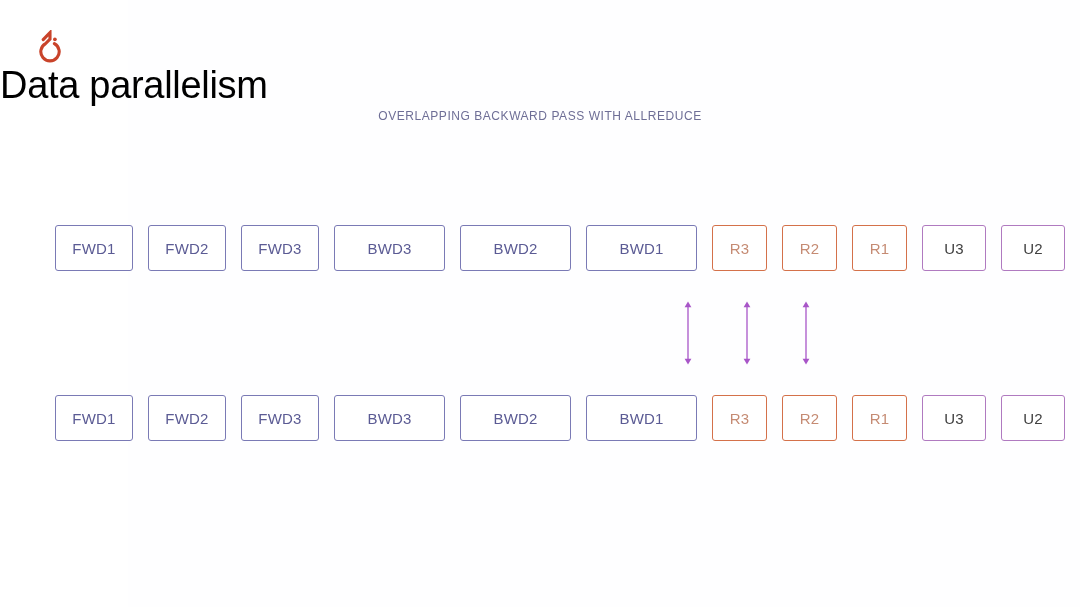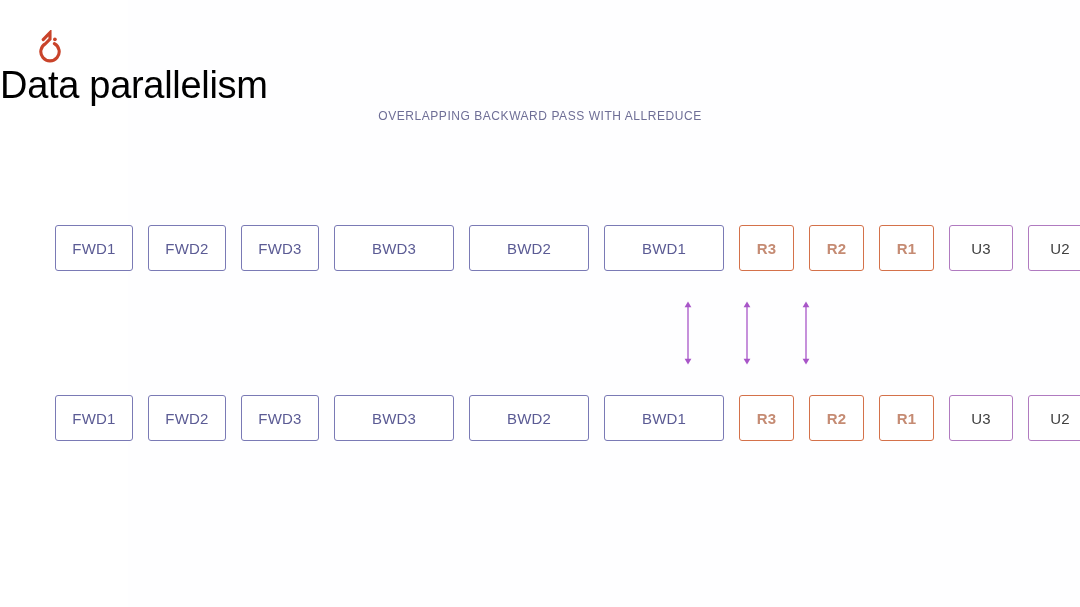--- a/index.html
+++ b/index.html
@@ -73,26 +73,25 @@
     background: #ffffff;
     display: flex;
     align-items: center;
     justify-content: center;
     font-size: 15px;
     color: #5b5b94;
     letter-spacing: 0.2px;
     user-select: none;
   }
   .cell.fwd { width: 78px; }
-  .cell.bwd { width: 120px; }
+  .cell.bwd { width: 111px; }
   .cell.reduce {
     width: 55px;
     border-color: #d4714a;
     color: #c58b73;
-    font-weight: bold;
   }
   .cell.update {
     width: 64px;
     border-color: #b07ac0;
     color: #404040;
   }
 
   
   .arrow-layer {
     position: absolute;

